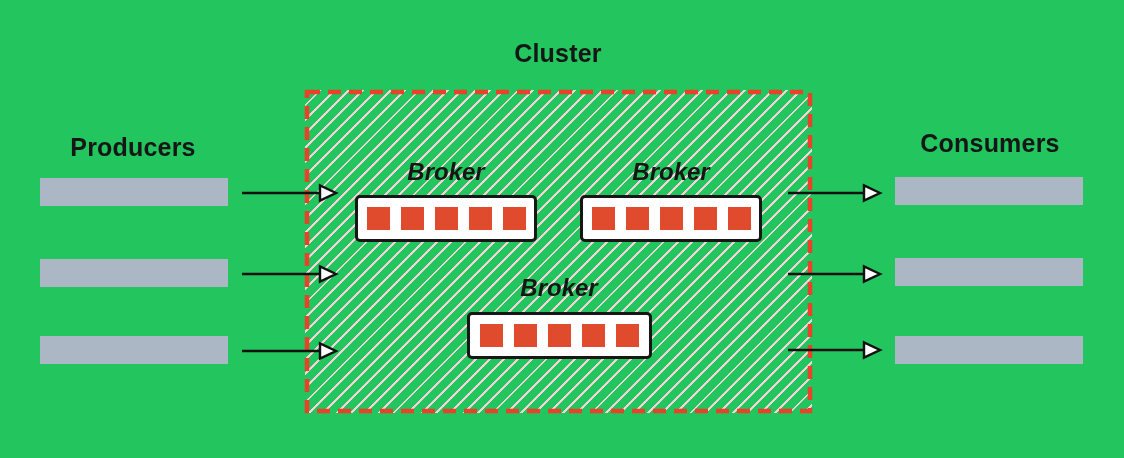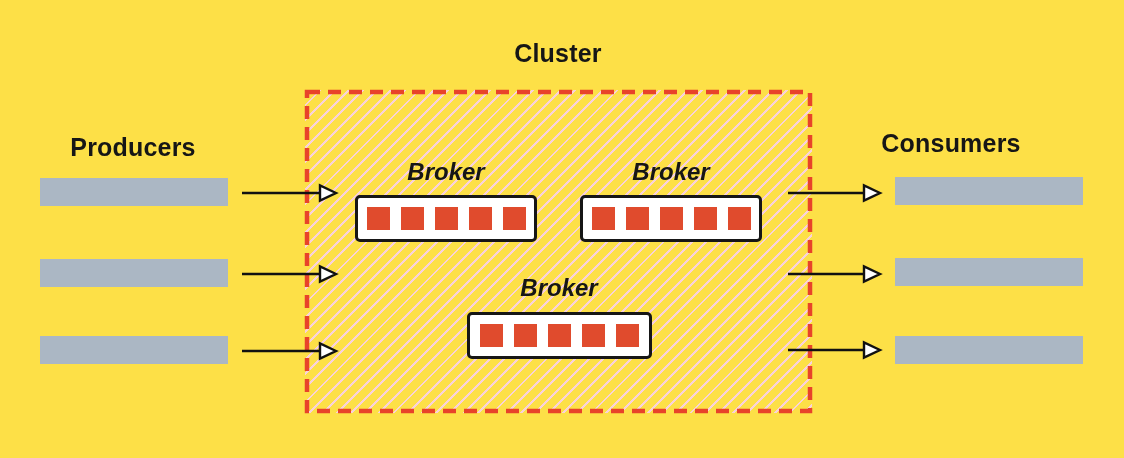--- a/index.html
+++ b/index.html
@@ -4,21 +4,21 @@
 <style>
   html, body {
     margin: 0;
     padding: 0;
     background: #ffffff;
   }
   .canvas {
     position: relative;
     width: 1124px;
     height: 458px;
-    background: #fde047;
+    background: #22c55e;
     font-family: "Liberation Sans", sans-serif;
     color: #161616;
     overflow: hidden;
   }
   .label {
     position: absolute;
     font-size: 25px;
     font-weight: 600;
     line-height: 30px;
     text-align: center;
@@ -117,21 +117,21 @@
       <polygon points="880,274 864,266.5 864,281.5" fill="#ffffff" stroke-width="2.4" stroke-linejoin="miter"></polygon>
     </g>
     <g stroke="#111111">
       <line x1="788" y1="350" x2="865" y2="350" stroke-width="2.6"></line>
       <polygon points="880,350 864,342.5 864,357.5" fill="#ffffff" stroke-width="2.4" stroke-linejoin="miter"></polygon>
     </g>
   </svg>
 
   <div class="label" style="left:478px; top:38px; width:160px;">Cluster</div>
   <div class="label" style="left:53px; top:132px; width:160px;">Producers</div>
-  <div class="label" style="left:866px; top:128px; width:170px;">Consumers</div>
+  <div class="label" style="left:905px; top:128px; width:170px;">Consumers</div>
 
   <div class="bar" style="left:40px; top:178px;"></div>
   <div class="bar" style="left:40px; top:259px;"></div>
   <div class="bar" style="left:40px; top:336px;"></div>
 
   <div class="bar" style="left:895px; top:177px;"></div>
   <div class="bar" style="left:895px; top:258px;"></div>
   <div class="bar" style="left:895px; top:336px;"></div>
 
   <div class="broker-label" style="left:376px; top:158px;">Broker</div>

